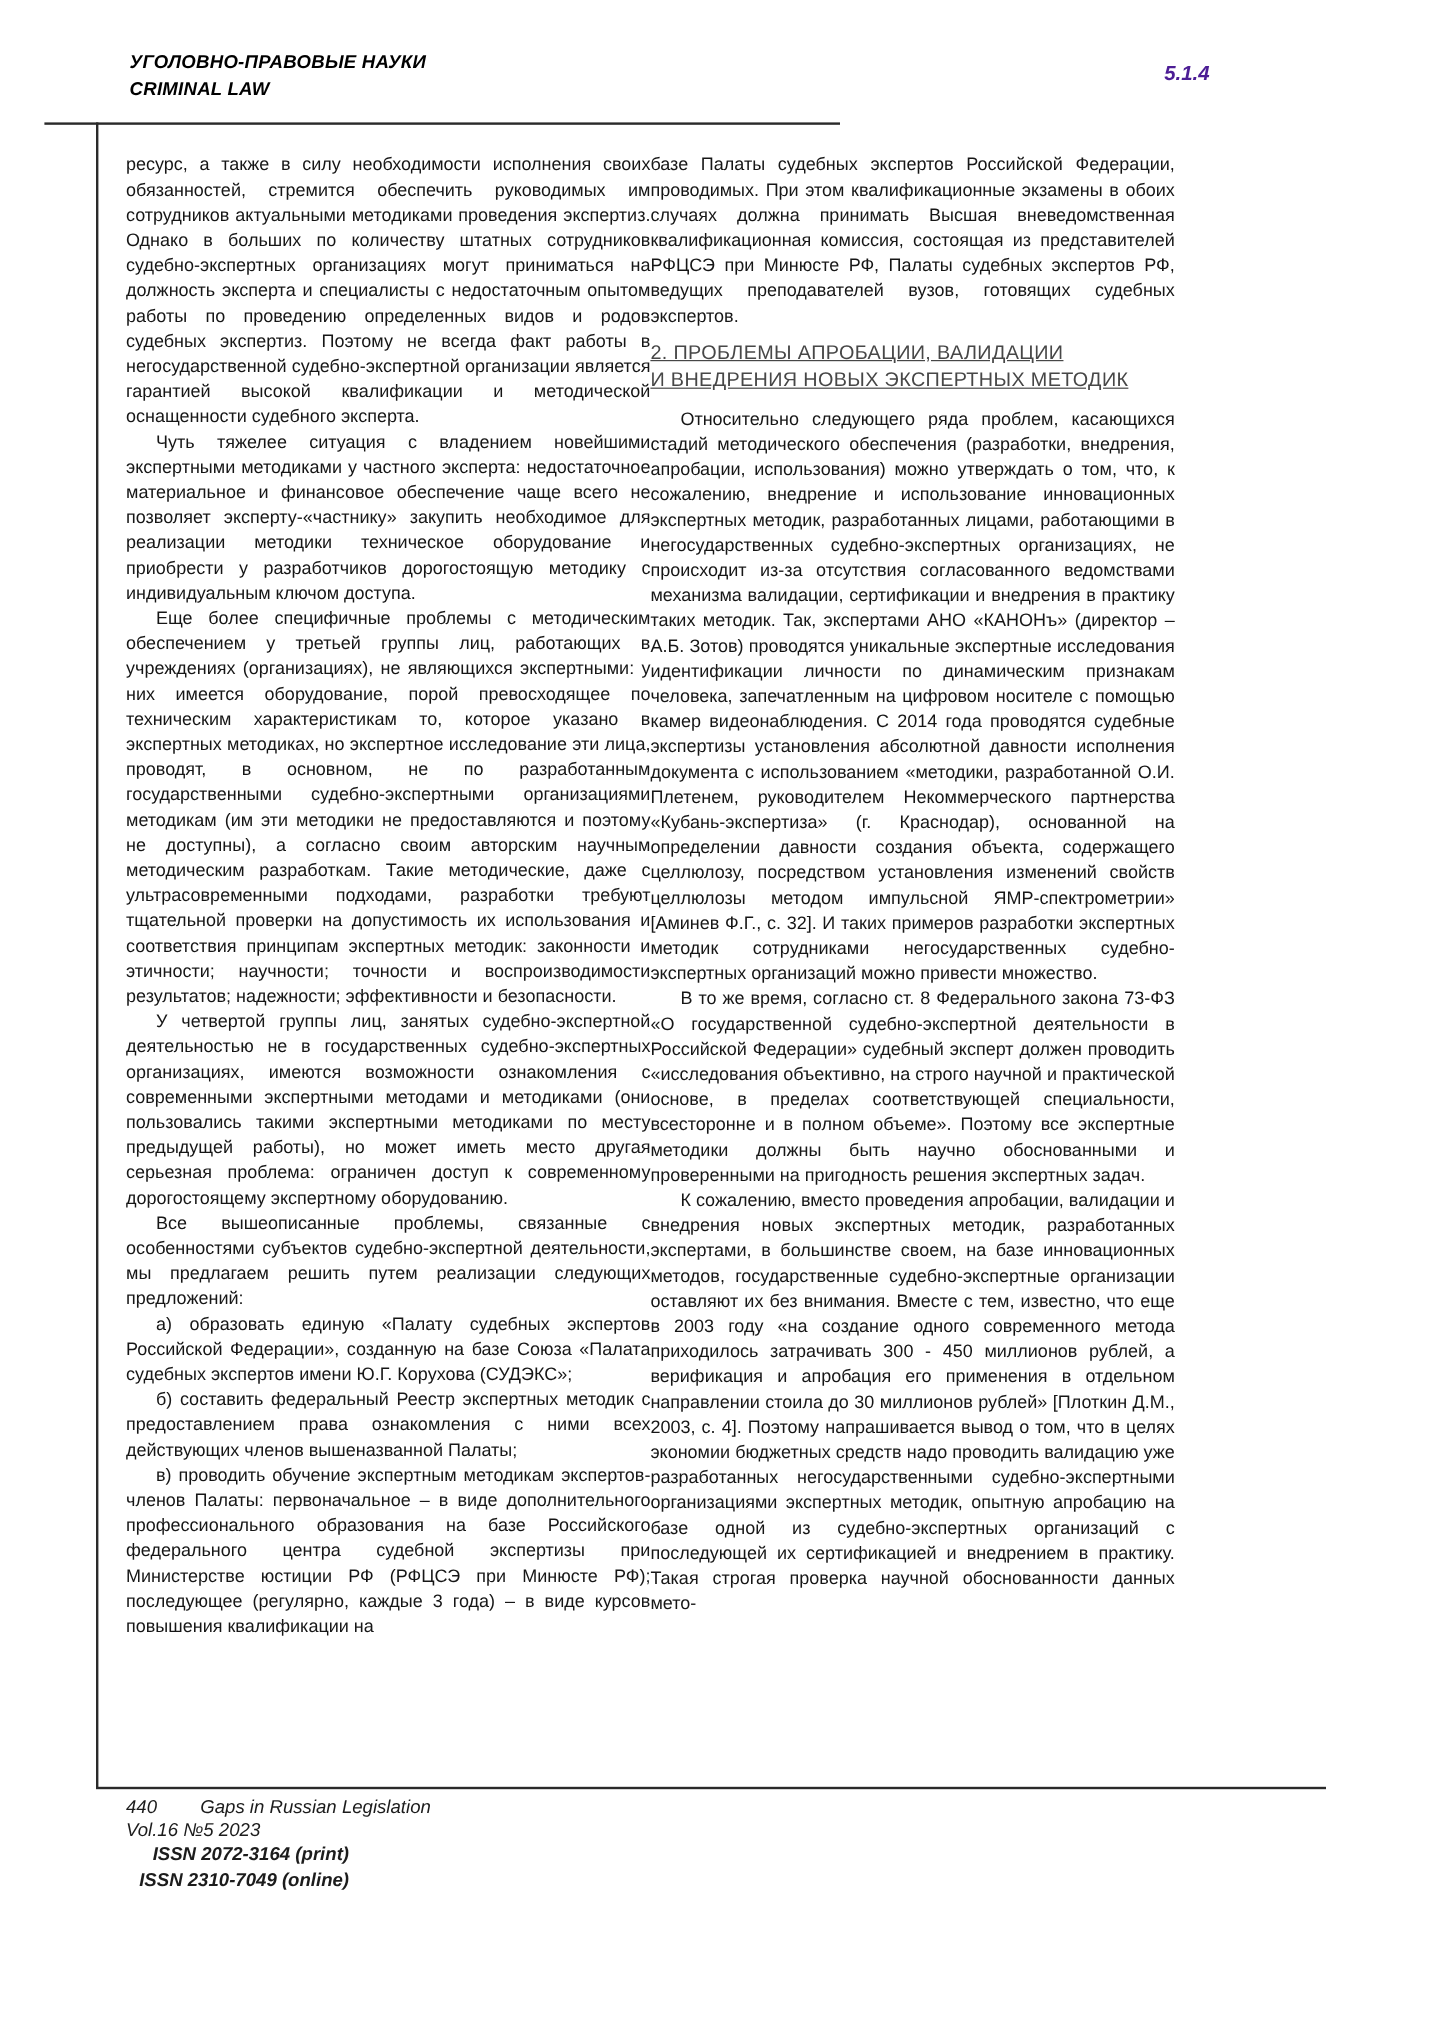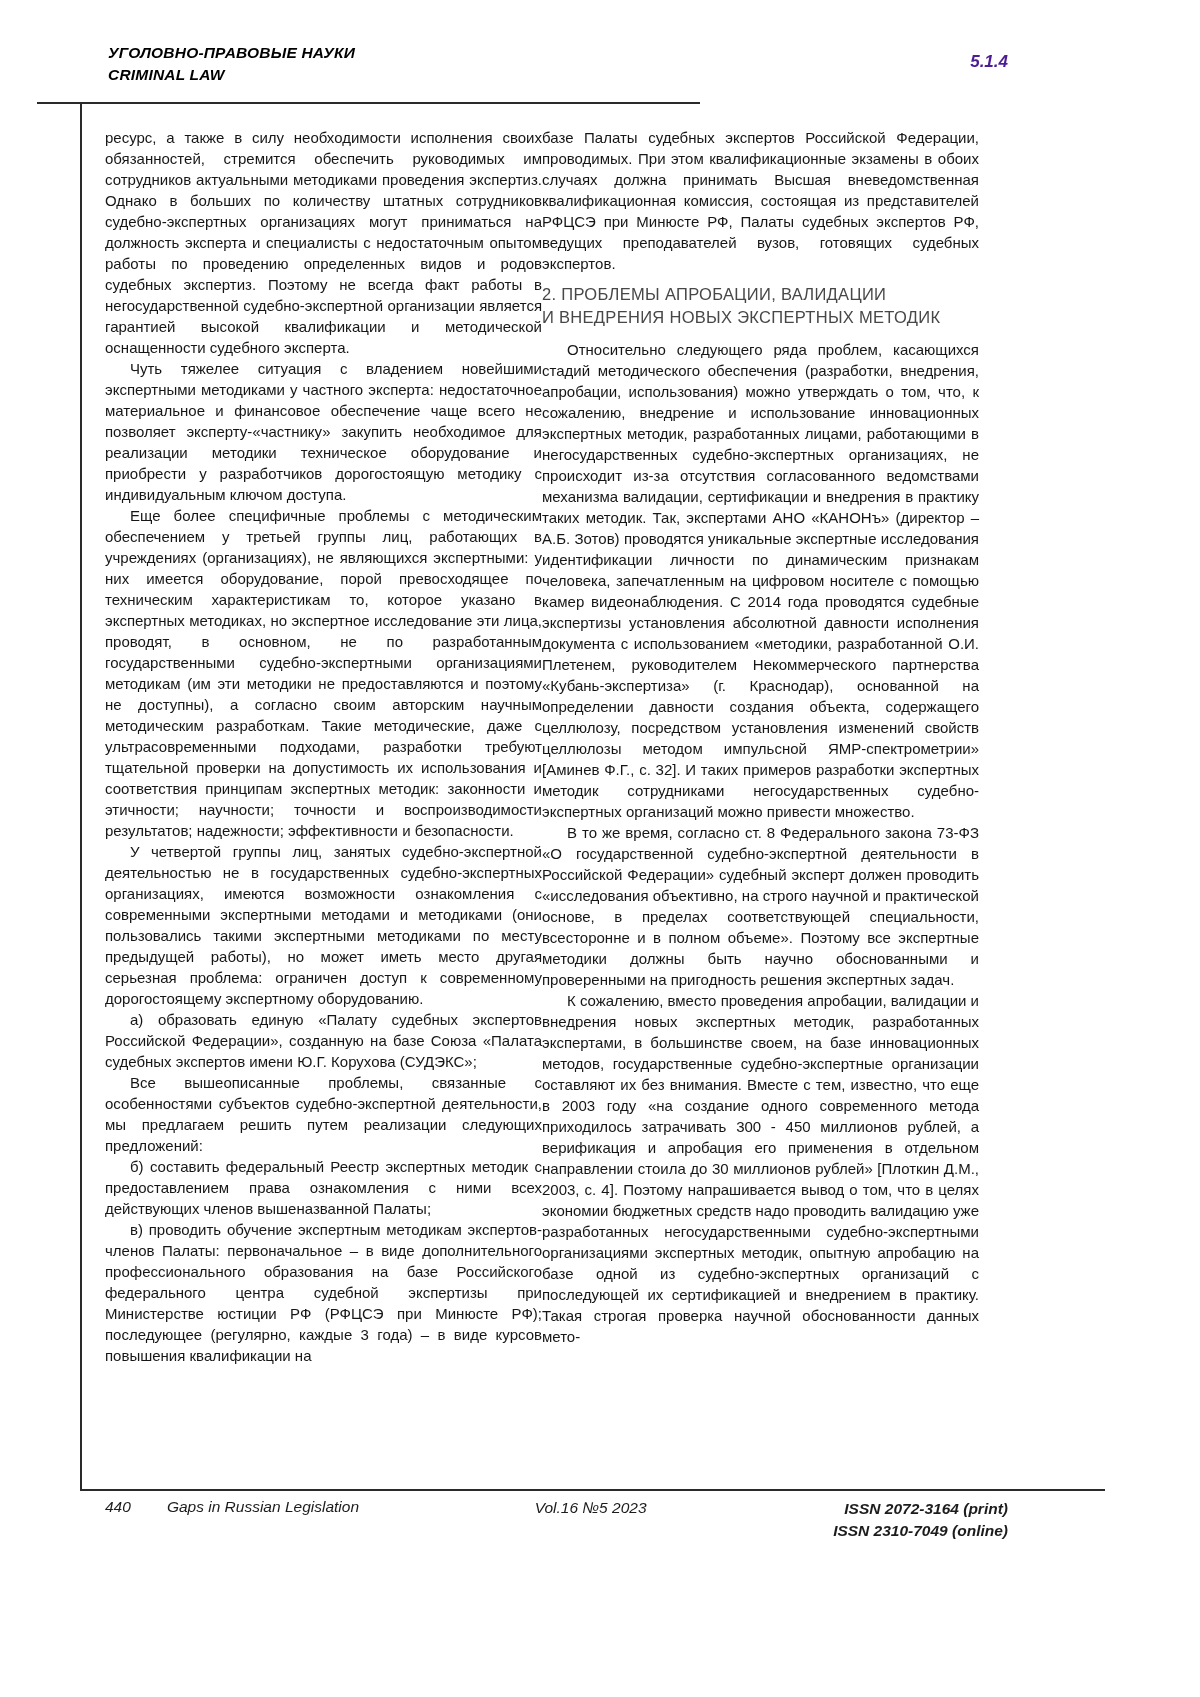--- a/index.html
+++ b/index.html
@@ -63,40 +63,41 @@
   .para.indent { text-indent: 25px; }
   .section-heading {
     margin: 9px 0 10px 0;
     font-size: 16.5px;
     font-weight: 400;
     line-height: 23px;
     letter-spacing: 0.3px;
     color: var(--color-heading, #474747);
     text-align: left;
   }
-  .heading-line { display: block; }
+  .heading-line { display: block; text-decoration: underline; }
   .footer-rule {
     position: absolute;
     top: 1489px;
     left: 80px;
     width: 1025px;
     height: 2px;
     background: #2a2a2a;
   }
   .page-footer {
     position: absolute;
     top: 1498px;
     left: 105px;
     width: 903px;
     display: flex;
     justify-content: space-between;
     align-items: flex-start;
     font-size: 15.5px;
     font-style: italic;
     color: #1c1c1c;
+    flex-direction: column;
   }
   .footer-left { display: flex; gap: 36px; }
   .footer-volume { padding-top: 1px; }
   .footer-issn {
     text-align: right;
     font-weight: bold;
     line-height: 22px;
     margin-left: 11px;
   }
 </style>
@@ -115,22 +116,22 @@
   <div class="header-rule"></div>
   <div class="margin-rule"></div>
 
   <main class="columns">
 
     <div class="column">
       <p class="para">ресурс, а также в силу необходимости исполнения своих обязанностей, стремится обеспечить руководимых им сотрудников актуальными методиками проведения экспертиз. Однако в больших по количеству штатных сотрудников судебно-экспертных организациях могут приниматься на должность эксперта и специалисты с недостаточным опытом работы по проведению определенных видов и родов судебных экспертиз. Поэтому не всегда факт работы в негосударственной судебно-экспертной организации является гарантией высокой квалификации и методической оснащенности судебного эксперта.</p>
       <p class="para indent">Чуть тяжелее ситуация с владением новейшими экспертными методиками у частного эксперта: недостаточное материальное и финансовое обеспечение чаще всего не позволяет эксперту-«частнику» закупить необходимое для реализации методики техническое оборудование и приобрести у разработчиков дорогостоящую методику с индивидуальным ключом доступа.</p>
       <p class="para indent">Еще более специфичные проблемы с методическим обеспечением у третьей группы лиц, работающих в учреждениях (организациях), не являющихся экспертными: у них имеется оборудование, порой превосходящее по техническим характеристикам то, которое указано в экспертных методиках, но экспертное исследование эти лица, проводят, в основном, не по разработанным государственными судебно-экспертными организациями методикам (им эти методики не предоставляются и поэтому не доступны), а согласно своим авторским научным методическим разработкам. Такие методические, даже с ультрасовременными подходами, разработки требуют тщательной проверки на допустимость их использования и соответствия принципам экспертных методик: законности и этичности; научности; точности и воспроизводимости результатов; надежности; эффективности и безопасности.</p>
       <p class="para indent">У четвертой группы лиц, занятых судебно-экспертной деятельностью не в государственных судебно-экспертных организациях, имеются возможности ознакомления с современными экспертными методами и методиками (они пользовались такими экспертными методиками по месту предыдущей работы), но может иметь место другая серьезная проблема: ограничен доступ к современному дорогостоящему экспертному оборудованию.</p>
+      <p class="para indent">Все вышеописанные проблемы, связанные с особенностями субъектов судебно-экспертной деятельности, мы предлагаем решить путем реализации следующих предложений:</p>
       <p class="para indent">а) образовать единую «Палату судебных экспертов Российской Федерации», созданную на базе Союза «Палата судебных экспертов имени Ю.Г. Корухова (СУДЭКС»;</p>
-      <p class="para indent">Все вышеописанные проблемы, связанные с особенностями субъектов судебно-экспертной деятельности, мы предлагаем решить путем реализации следующих предложений:</p>
       <p class="para indent">б) составить федеральный Реестр экспертных методик с предоставлением права ознакомления с ними всех действующих членов вышеназванной Палаты;</p>
       <p class="para indent">в) проводить обучение экспертным методикам экспертов-членов Палаты: первоначальное – в виде дополнительного профессионального образования на базе Российского федерального центра судебной экспертизы при Министерстве юстиции РФ (РФЦСЭ при Минюсте РФ); последующее (регулярно, каждые 3 года) – в виде курсов повышения квалификации на</p>
     </div>
 
     <div class="column">
       <p class="para">базе Палаты судебных экспертов Российской Федерации, проводимых. При этом квалификационные экзамены в обоих случаях должна принимать Высшая вневедомственная квалификационная комиссия, состоящая из представителей РФЦСЭ при Минюсте РФ, Палаты судебных экспертов РФ, ведущих преподавателей вузов, готовящих судебных экспертов.</p>
       <h2 class="section-heading">
         <span class="heading-line">2. ПРОБЛЕМЫ АПРОБАЦИИ, ВАЛИДАЦИИ</span>
         <span class="heading-line">И ВНЕДРЕНИЯ НОВЫХ ЭКСПЕРТНЫХ МЕТОДИК</span>
       </h2>

